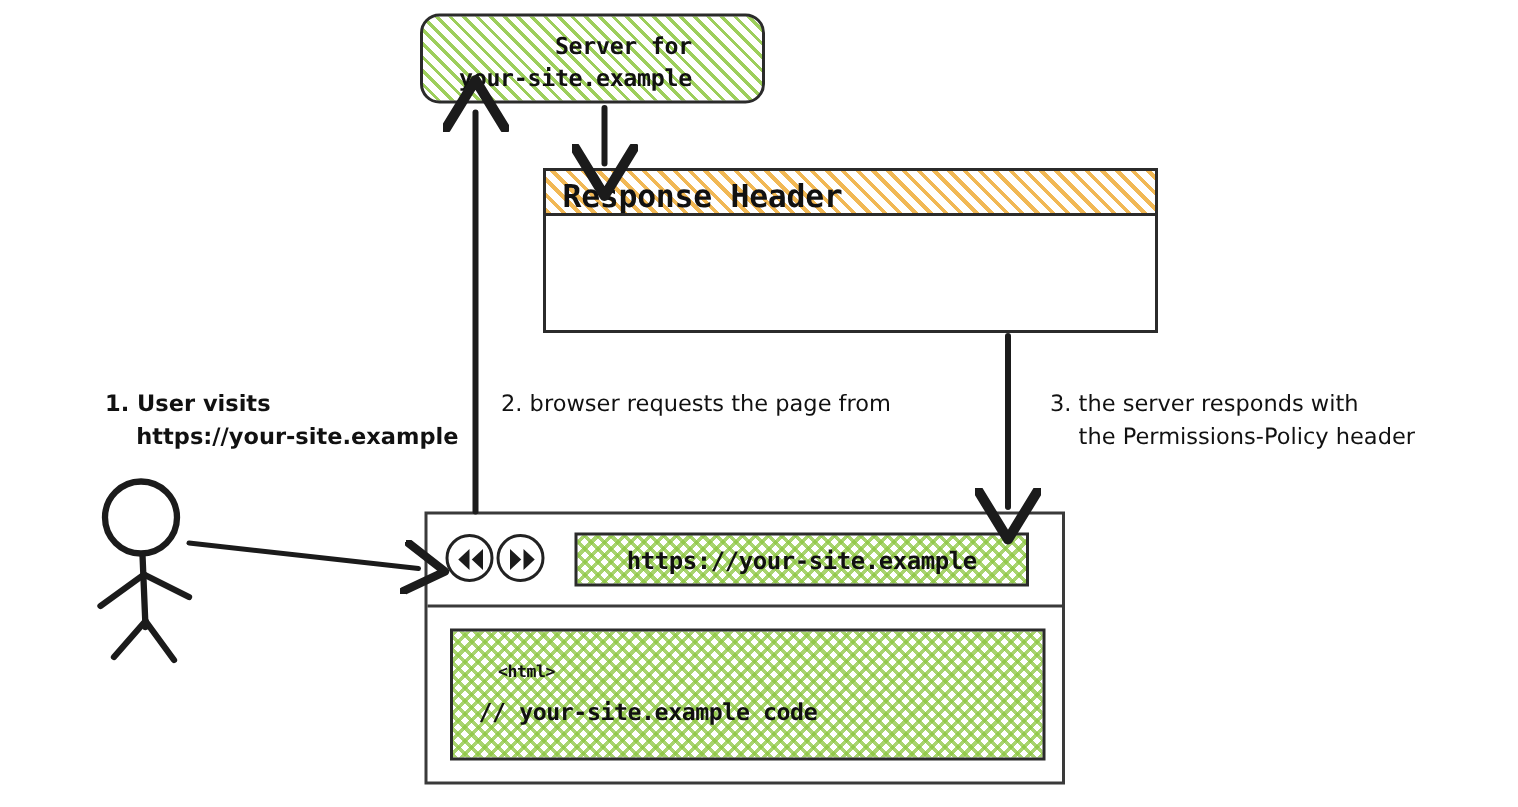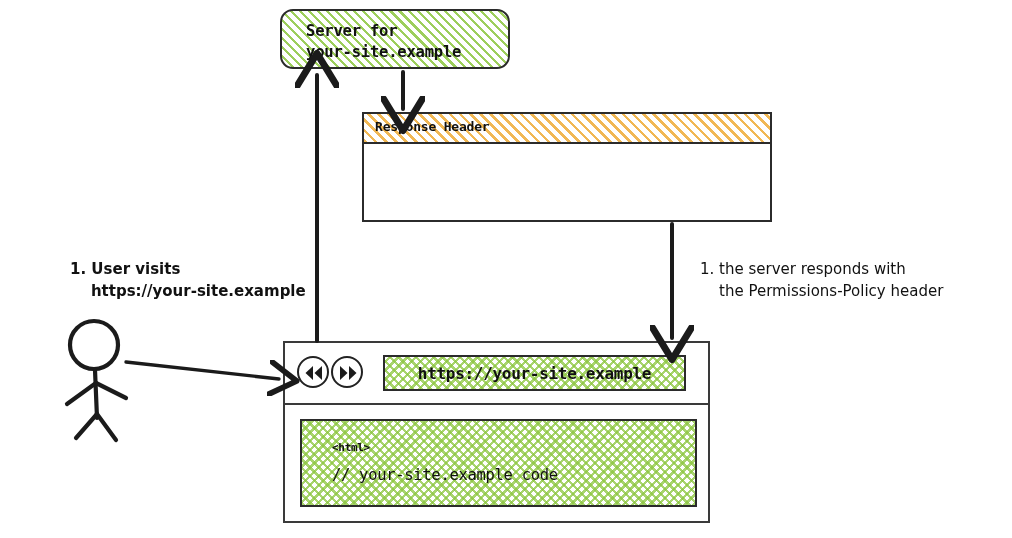--- a/index.html
+++ b/index.html
@@ -36,34 +36,34 @@
 
   
   #server-box{
     position:absolute;left:280px;top:9px;width:230px;height:60px;
     border:2.5px solid #2b2b2b;border-radius:13px;
     box-sizing:border-box;overflow:hidden;
   }
   #server-box .lbl{
     position:absolute;left:24px;top:10px;
     font-size:15.5px;line-height:21px;color:#111;
-    font-weight:700;letter-spacing:-0.2px;white-space:pre;
+    font-weight:700;letter-spacing:-0.2px;white-space:pre;text-align:right;
   }
 
   
   #resp-box{
     position:absolute;left:362px;top:112px;width:410px;height:110px;
     border:2px solid #2b2b2b;background:#fff;box-sizing:border-box;
   }
   #resp-head{
     position:absolute;left:0;top:0;width:100%;height:30px;
     border-bottom:2px solid #2b2b2b;box-sizing:border-box;overflow:hidden;
   }
   #resp-head .lbl{
-    position:absolute;left:11px;top:5px;font-size:13px;
+    position:absolute;left:11px;top:5px;font-size:21px;
     font-weight:700;color:#111;letter-spacing:-0.2px;
   }
   #resp-body{
     position:absolute;left:0;top:30px;width:100%;height:78px;
   }
   #resp-body .line1{
     position:absolute;left:12px;top:12px;font-size:15.5px;
     font-weight:700;color:#111;letter-spacing:-0.3px;white-space:pre;
   }
   #resp-body .line2{
@@ -98,22 +98,22 @@
   }
   #page-content{
     position:absolute;left:15px;top:76px;width:397px;height:88px;
     border:2px solid #2b2b2b;box-sizing:border-box;overflow:hidden;
   }
   #page-content .c1{
     position:absolute;left:30px;top:20px;font-size:11px;
     font-weight:700;color:#111;letter-spacing:-0.3px;white-space:pre;
   }
   #page-content .c2{
-    position:absolute;left:30px;top:45px;font-size:15.5px;
-    font-weight:400;color:#111;letter-spacing:-0.3px;white-space:pre;
+    position:absolute;left:17px;top:45px;font-size:15.5px;
+    font-weight:700;color:#111;letter-spacing:-0.3px;white-space:pre;
   }
 
   
   .caption{
     position:absolute;font-family:"DejaVu Sans",sans-serif;
     font-size:15px;line-height:22px;color:#111;white-space:pre;
   }
   #caption-1{left:70px;top:258px;font-weight:bold;}
   #caption-2{left:334px;top:258px;}
   #caption-3{left:700px;top:258px;}
@@ -154,23 +154,23 @@
     </div>
   </div>
   <div id="page-content" class="xhatch-green">
     <div class="c1 mono">&lt;html&gt;</div>
     <div class="c2 mono">// your-site.example code</div>
   </div>
 </div>
 
 <div id="caption-1" class="caption"><span>1. User visits</span><br><span>    https://your-site.example</span></div>
 
-<div id="caption-2" class="caption"><br></div>
+<div id="caption-2" class="caption"><span>2. browser requests the page from</span><br></div>
 
-<div id="caption-3" class="caption"><span>1. the server responds with</span><br><span>    the Permissions-Policy header</span></div>
+<div id="caption-3" class="caption"><span>3. the server responds with</span><br><span>    the Permissions-Policy header</span></div>
 
 <svg id="overlay" viewBox="0 0 1012 538">
   <defs>
     <marker id="ah" markerWidth="11" markerHeight="11" refX="3.2" refY="5.5" orient="auto" markerUnits="strokeWidth">
       <path d="M0.6,0.6 L8.6,5.5 L0.6,10.4" fill="none" stroke="#1b1b1b" stroke-width="1.7" stroke-linecap="round" stroke-linejoin="round"></path>
     </marker>
   </defs>
 
   <g fill="none" stroke="#1b1b1b" stroke-width="4.2" stroke-linecap="round">
     <circle cx="94" cy="345" r="24"></circle>

